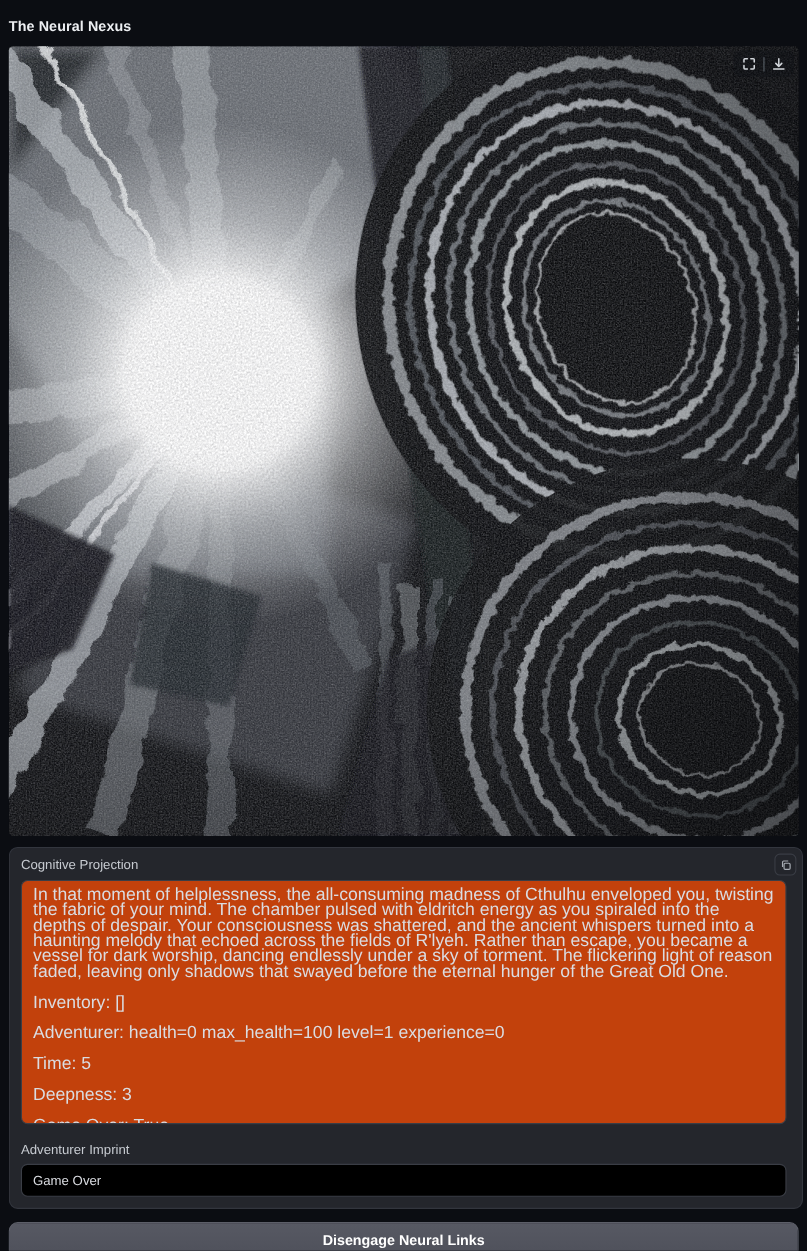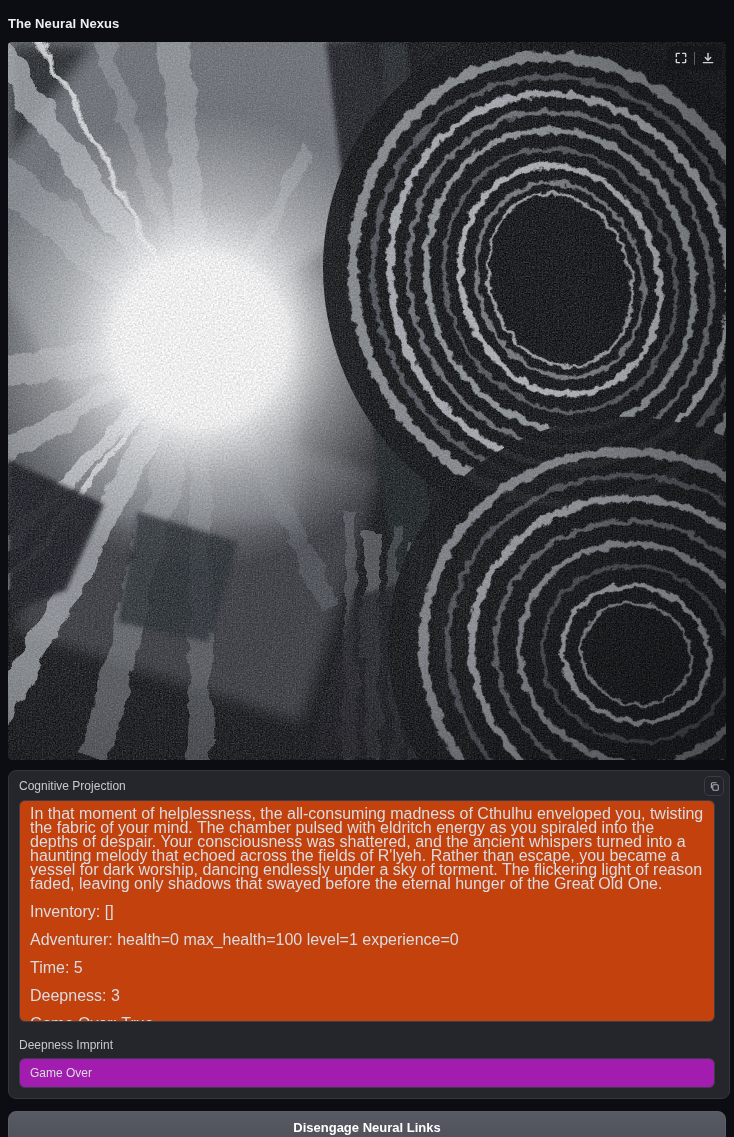--- a/index.html
+++ b/index.html
@@ -39,21 +39,21 @@
   .field-label.second{ margin-top:16px; margin-bottom:5px; }
   .out-text{
     box-sizing:border-box; width:696px; height:222px; overflow:hidden;
     background:#c2410c; border:1px solid #3a3d45; border-radius:6px;
     padding:6px 10px 4px 10px;
     font-size:16px; line-height:14px; color:#dadce1;
     white-space:pre-wrap;
   }
   .imprint-input{
     box-sizing:border-box; width:696px; height:30px;
-    background:#a21caf; border:1px solid #3a3d45; border-radius:6px;
+    background:#000000; border:1px solid #3a3d45; border-radius:6px;
     padding:0 10px; font-family:inherit; font-size:12px; color:#dadce1;
     outline:none;
   }
   .copy-btn{
     position:absolute; top:5px; right:5px; width:20px; height:20px;
     display:flex; align-items:center; justify-content:center;
     background:#23252b; border:1px solid #3a3d45; border-radius:5px;
     cursor:pointer; padding:0;
   }
   .copy-btn svg{ stroke:#a7acb3; }
@@ -256,17 +256,17 @@
 Inventory: []
 
 Adventurer: health=0 max_health=100 level=1 experience=0
 
 Time: 5
 
 Deepness: 3
 
 Game Over: True</div>
 
-  <div class="field-label second">Deepness Imprint</div>
+  <div class="field-label second">Adventurer Imprint</div>
   <input class="imprint-input" type="text" value="Game Over" style="">
 </div>
 
 <button class="primary-btn">Disengage Neural Links</button>
 
 </body></html>

